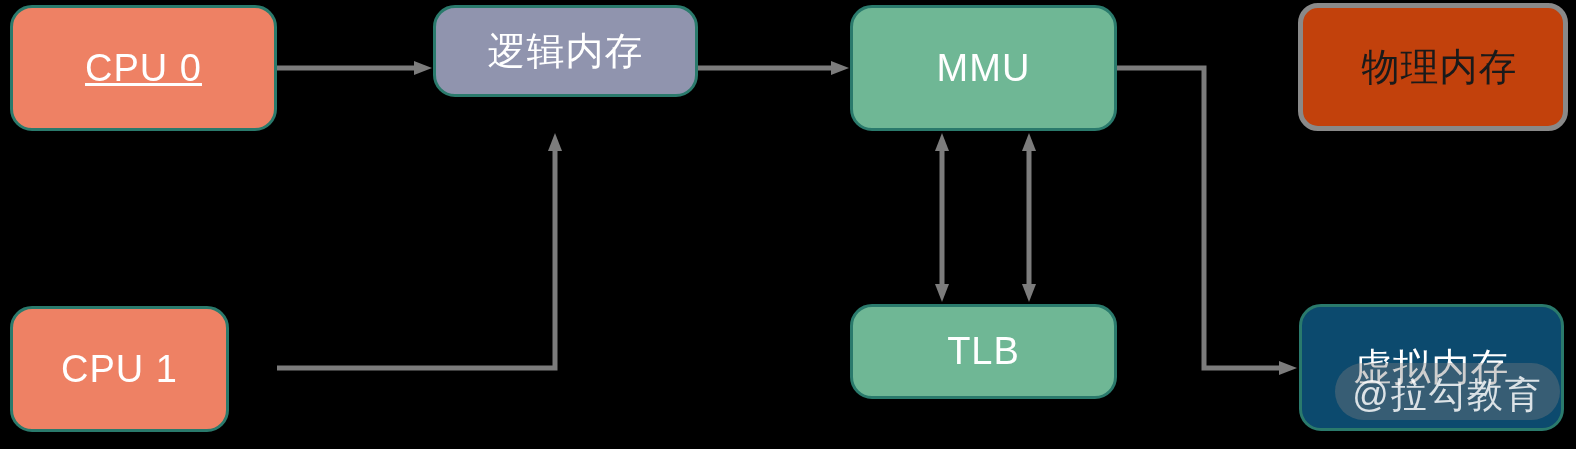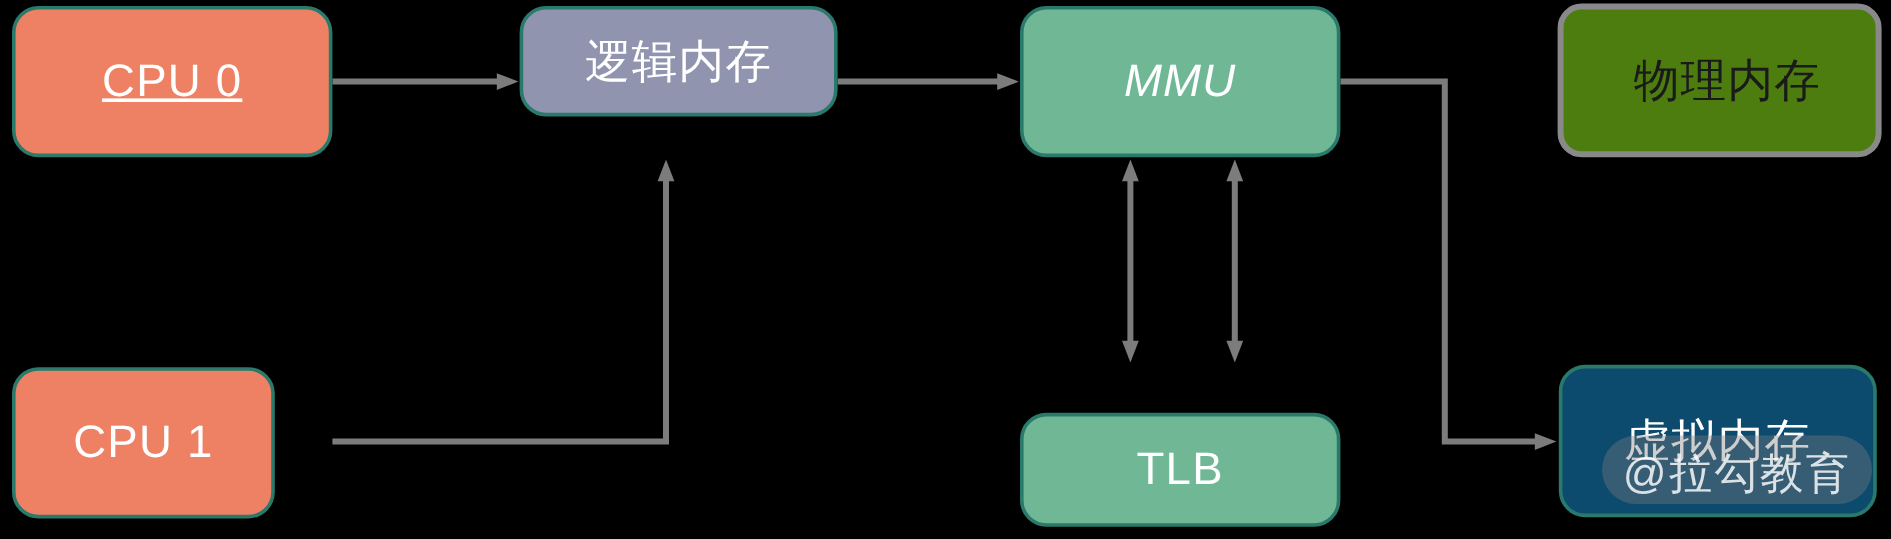--- a/index.html
+++ b/index.html
@@ -43,21 +43,21 @@
     font-weight: 500;
     color: #FFFFFF;
     letter-spacing: 1px;
   }
   .node.teal-border { border: 3px solid #2A7A6C; }
   .node.cpu      { background: #EE8164; }
   .node.logical  { background: #9094AE; }
   .node.green    { background: #6FB795; }
   .node.yellow   { background: #0c4a6e; }
   .node.physical {
-    background: #4d7c0f;
+    background: #c2410c;
     border: 5px solid #898989;
     border-radius: 20px;
     color: #1A1A1A;
     padding-left: 13px;
   }
   .watermark {
     position: absolute;
     left: 1335px;
     top: 363px;
     width: 225px;
@@ -113,33 +113,33 @@
   </svg>
 
   <div class="node cpu teal-border" style="left:10px; top:5px; width:267px; height:126px;text-decoration:underline;">
     <span>CPU 0</span>
   </div>
 
   <div class="node logical teal-border" style="left:433px; top:5px; width:265px; height:92px;">
     <span>逻辑内存</span>
   </div>
 
-  <div class="node green teal-border" style="left:850px; top:5px; width:267px; height:126px;font-style:italic;">
+  <div class="node green teal-border" style="left:850px; top:5px; width:267px; height:126px;">
     <span>MMU</span>
   </div>
 
   <div class="node physical" style="left:1298px; top:3px; width:270px; height:128px;">
     <span>物理内存</span>
   </div>
 
   <div class="node cpu teal-border" style="left:10px; top:306px; width:219px; height:126px;">
     <span>CPU 1</span>
   </div>
 
-  <div class="node green teal-border" style="left:850px; top:304px; width:267px; height:95px;margin-top:40px;">
+  <div class="node green teal-border" style="left:850px; top:304px; width:267px; height:95px;">
     <span>TLB</span>
   </div>
 
   <div class="node yellow teal-border" style="left:1299px; top:304px; width:265px; height:127px;">
     <span>虚拟内存</span>
   </div>
 
   <div class="watermark">
     <span>@拉勾教育</span>
   </div>

